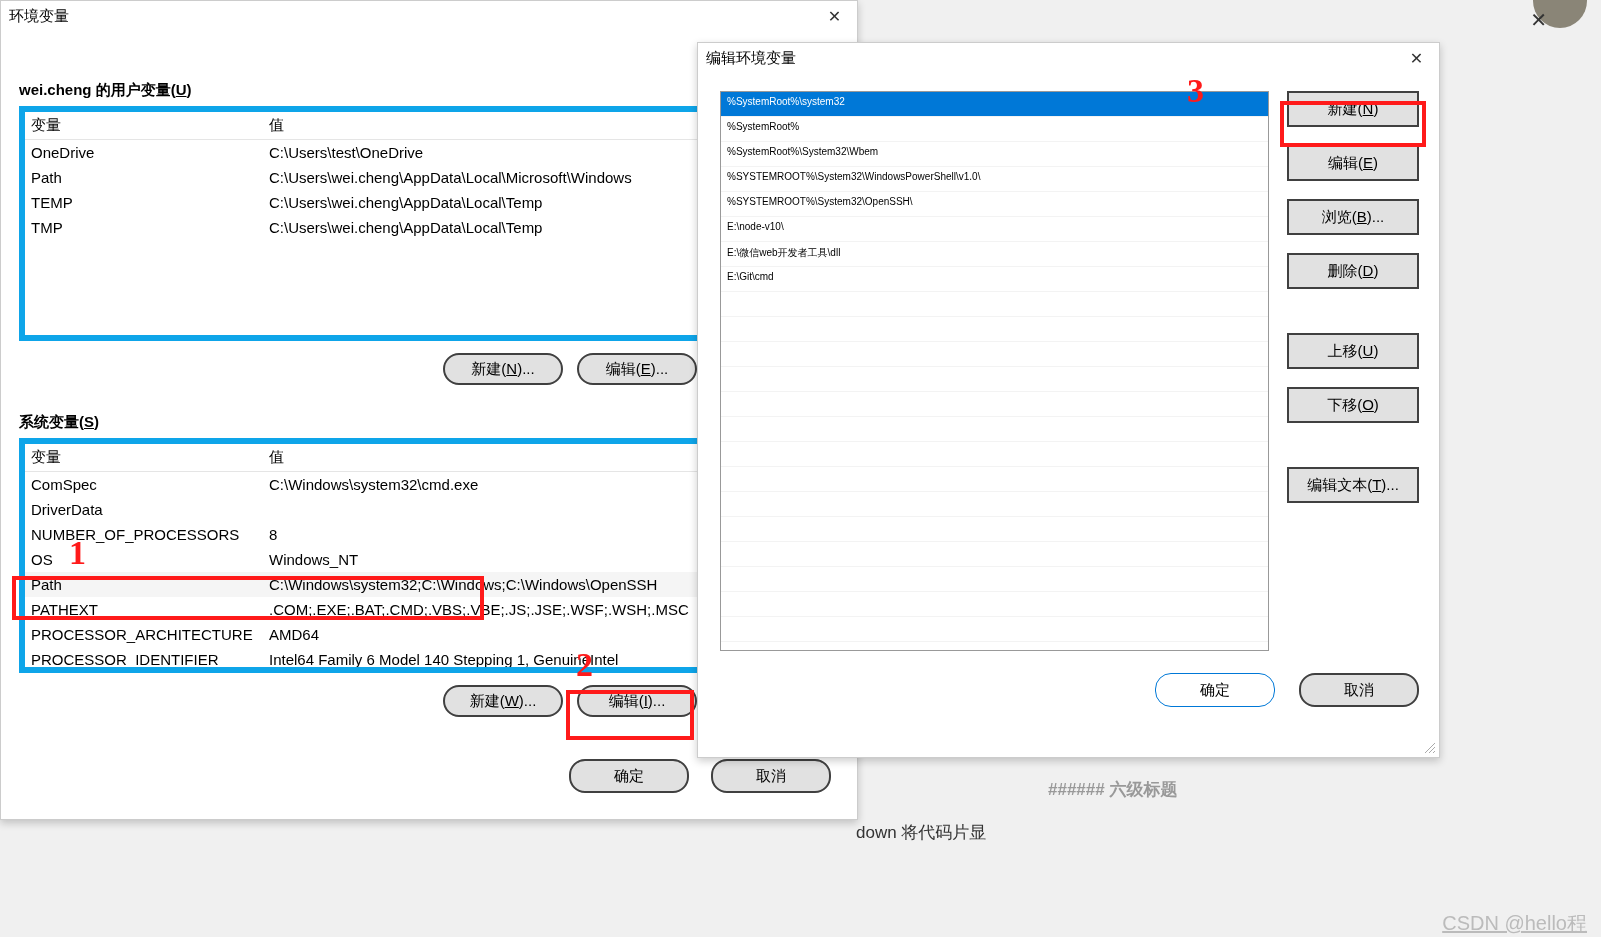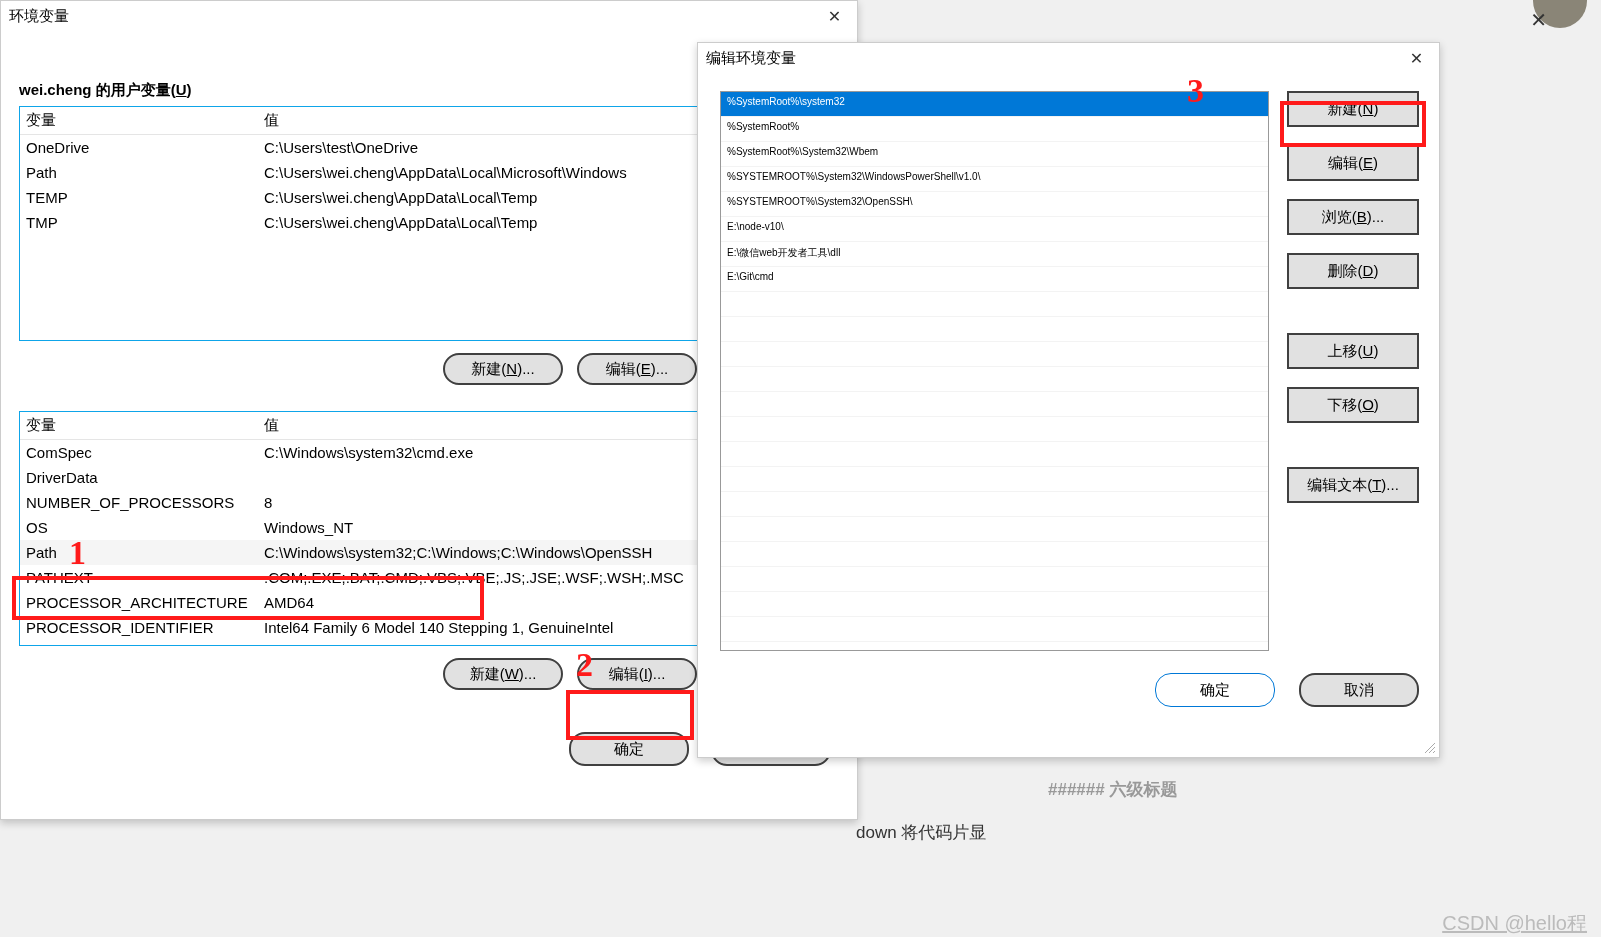--- a/index.html
+++ b/index.html
@@ -2,21 +2,21 @@
 <html><head>
 <meta charset="utf-8">
 <style>
   * { box-sizing: border-box; font-family: "Microsoft YaHei", "Segoe UI", sans-serif; }
   body { margin: 0; width: 1601px; height: 937px; background: #f0f0f0; position: relative; overflow: hidden; font-size: 15px; color: #000; }
   .dialog { position: absolute; background: #fff; border: 1px solid #ccc; box-shadow: 0 3px 8px rgba(0,0,0,0.2); }
   .titlebar { display:flex; align-items:center; justify-content:space-between; height:30px; }
   .title-text { padding-left:8px; font-size:15px; }
   .close-x { width:45px; height:28px; display:flex; align-items:center; justify-content:center; font-size:16px; color:#333; cursor:pointer; }
   .section-label { font-size:15px; padding:2px 0 6px 0;font-weight:bold; }
-  .listbox { border:1px solid #0ea5e9; background:#fff; overflow:hidden; }
+  .listbox { border:6px solid #0ea5e9; background:#fff; overflow:hidden; }
   .listhdr { display:flex; background:#fff; border-bottom:1px solid #e5e5e5; font-size:15px; }
   .listhdr div { padding:4px 6px; }
   .row { display:flex; font-size:15px; }
   .row div { padding:4px 6px; white-space:nowrap; overflow:hidden; }
   .col-var { width:238px; }
   .col-val { flex:1; }
   .btn { display:inline-flex; align-items:center; justify-content:center; background:#e1e1e1; border:2px solid #404040; font-size:15px; cursor:pointer; }
   .btn-row { display:flex; gap:14px; justify-content:flex-end; padding:12px 0 4px 0; }
   .btn-row .btn { width:120px; height:32px;border-radius:16px; }
   .row-sel { background:#f5f5f5; }
@@ -88,20 +88,21 @@
         </div>
       <div class="btn">
           <span>编辑(<u>E</u>)...</span>
         </div>
       <div class="btn">
           <span>删除(<u>D</u>)...</span>
         </div>
     </div>
 
     <div style="height:22px;"></div>
+    <div class="section-label"><span>系统变量(<u>S</u>)</span></div>
     <div class="listbox" style="height:235px; position:relative;">
       <div class="listhdr">
         <div class="col-var">变量</div>
         <div class="col-val">值</div>
       </div>
       <div id="sys-rows">
           <div class="row">
             <div class="col-var">ComSpec</div>
             <div class="col-val">C:\Windows\system32\cmd.exe</div>
           </div>

